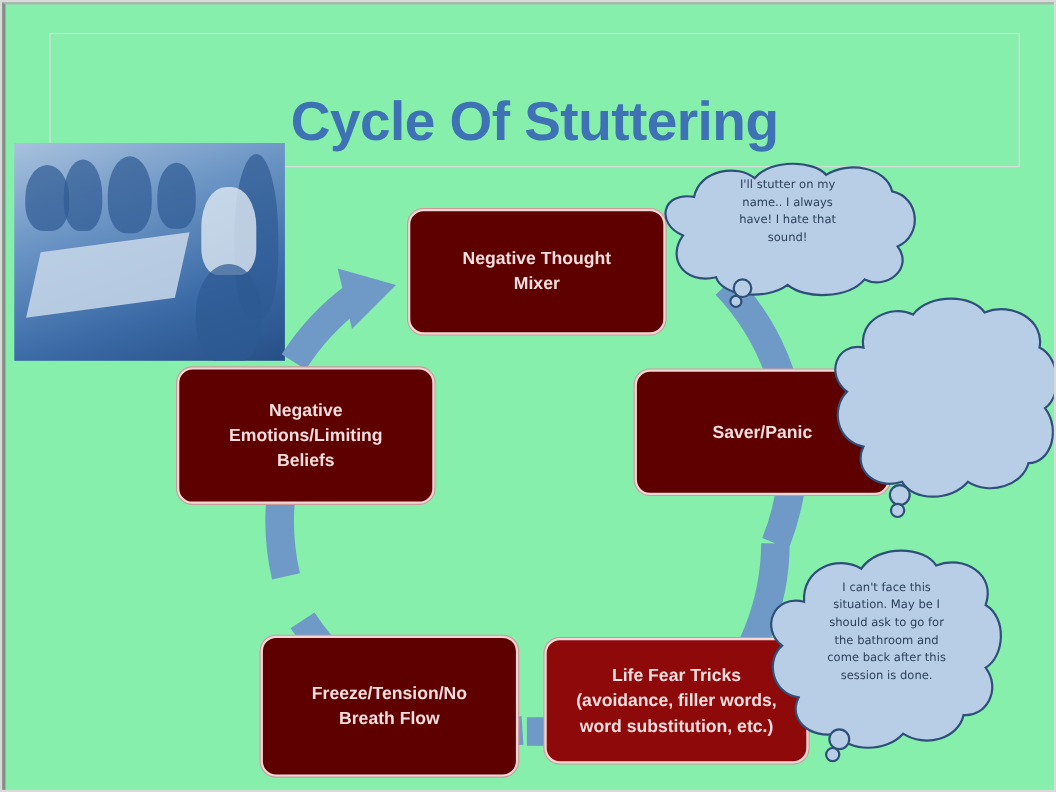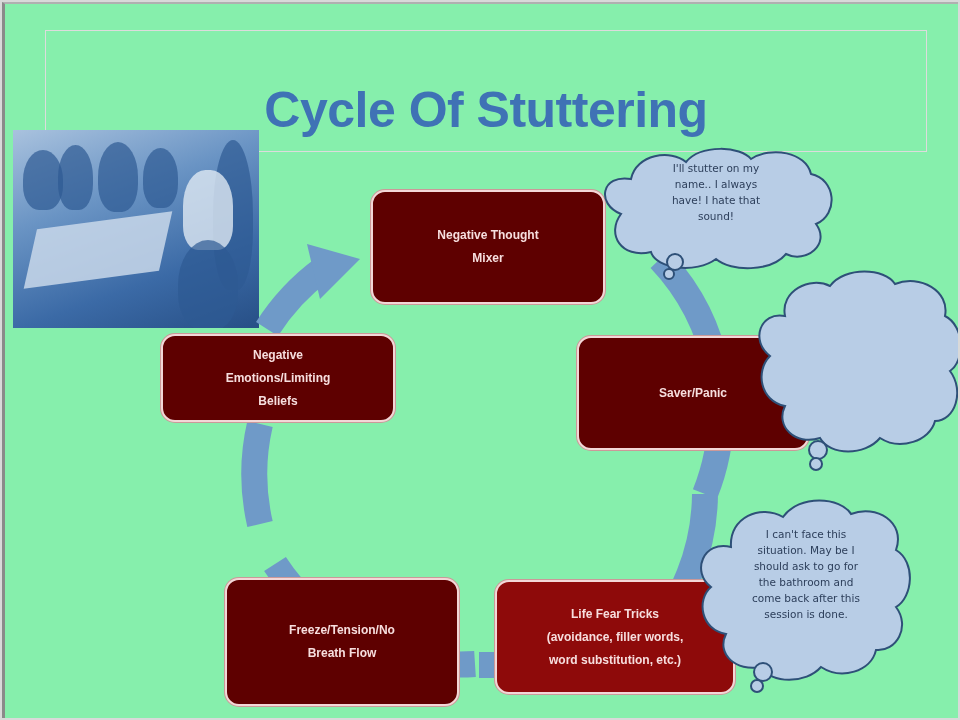--- a/index.html
+++ b/index.html
@@ -5,21 +5,21 @@
   html, body { margin:0; padding:0; }
   body { width:960px; height:720px; overflow:hidden; background:#d9d9d9; font-family:"DejaVu Sans", sans-serif; }
   .slide { position:absolute; left:2px; top:2px; width:956px; height:716px; background:#86efac; border-left:3px solid #8a8a8a; border-top:2px solid #b0b0b0; box-sizing:border-box; overflow:hidden; }
   .title-box { position:absolute; left:40px; top:26px; width:880px; height:120px; border:1px solid #dcdcdc; }
   .title { position:absolute; left:0; right:0; top:50px; text-align:center; font-family:"Liberation Sans", sans-serif; font-weight:bold; font-size:50px; color:#3f72b5; letter-spacing:-0.5px; }
   .photo { position:absolute; left:8px; top:126px; width:246px; height:198px; background:linear-gradient(160deg,#a9c2de 0%,#6a94c4 35%,#3b6aa6 70%,#274f86 100%); overflow:hidden; }
   .photo .p1 { position:absolute; border-radius:50% 50% 40% 40%; background:#2d5a93; opacity:.7; }
   .photo .table { position:absolute; left:20px; top:90px; width:130px; height:60px; background:#c9d8ea; transform:skewX(-20deg) rotate(-8deg); opacity:.85; }
   .photo .blond { position:absolute; left:170px; top:40px; width:50px; height:80px; background:#dfe8f3; border-radius:45% 45% 30% 30%; opacity:.8; }
   svg.ring { position:absolute; left:0; top:0; }
-  .box { position:absolute; background:#5e0000; border:2px solid #f3d7d7; border-radius:14px; box-shadow:0 0 0 1px #c99; color:#f7dede; font-family:"Liberation Sans", sans-serif; font-weight:bold; font-size:12px; display:flex; align-items:center; justify-content:center; text-align:center; line-height:23px; box-sizing:border-box; padding:0 8px; white-space:pre-line; }
+  .box { position:absolute; background:#5e0000; border:2px solid #f3d7d7; border-radius:14px; box-shadow:0 0 0 1px #c99; color:#f7dede; font-family:"Liberation Sans", sans-serif; font-weight:bold; font-size:16px; display:flex; align-items:center; justify-content:center; text-align:center; line-height:23px; box-sizing:border-box; padding:0 8px; white-space:pre-line; }
   .box.bright { background:#8e0a0a; }
   .cloud { position:absolute; }
   .cloud svg { position:absolute; left:0; top:0; }
   .cloud .txt { position:absolute; text-align:center; font-family:"DejaVu Sans", sans-serif; font-size:10.5px; line-height:16px; color:#2c3e5a; }
 </style>
 </head>
 <body>
 
 <div class="slide">
   <div class="title-box">
@@ -48,25 +48,25 @@
 Mixer</span>
   </div>
   <div class="box" style="left:572px;top:332px;width:232px;height:114px;">
     <span>Saver/Panic</span>
   </div>
   <div class="box bright" style="left:490px;top:576px;width:240px;height:114px;">
     <span>Life Fear Tricks
 (avoidance, filler words,
 word substitution, etc.)</span>
   </div>
-  <div class="box" style="left:220px;top:574px;width:234px;height:128px;">
+  <div class="box" style="left:232px;top:574px;width:234px;height:128px;">
     <span>Freeze/Tension/No
 Breath Flow</span>
   </div>
-  <div class="box" style="left:156px;top:330px;width:234px;height:88px;">
+  <div class="box" style="left:156px;top:330px;width:234px;height:124px;">
     <span>Negative
 Emotions/Limiting
 Beliefs</span>
   </div>
 
   <div class="cloud" style="left:586px;top:140px;width:250px;height:140px;">
     <svg width="250" height="140">
       <path d="M30 70 C5 60 10 30 40 35 C45 10 80 5 95 18 C110 0 150 2 160 15 C180 2 215 8 220 30 C245 35 248 70 225 80 C240 100 215 120 195 110 C180 128 140 128 125 115 C105 130 65 125 60 108 C30 115 15 90 30 70 Z" fill="#b8cde6" stroke="#2e5078" stroke-width="2"></path>
       <circle cx="84" cy="118" r="8" fill="#b8cde6" stroke="#2e5078" stroke-width="2"></circle>
       <circle cx="78" cy="130" r="5" fill="#b8cde6" stroke="#2e5078" stroke-width="2"></circle>

